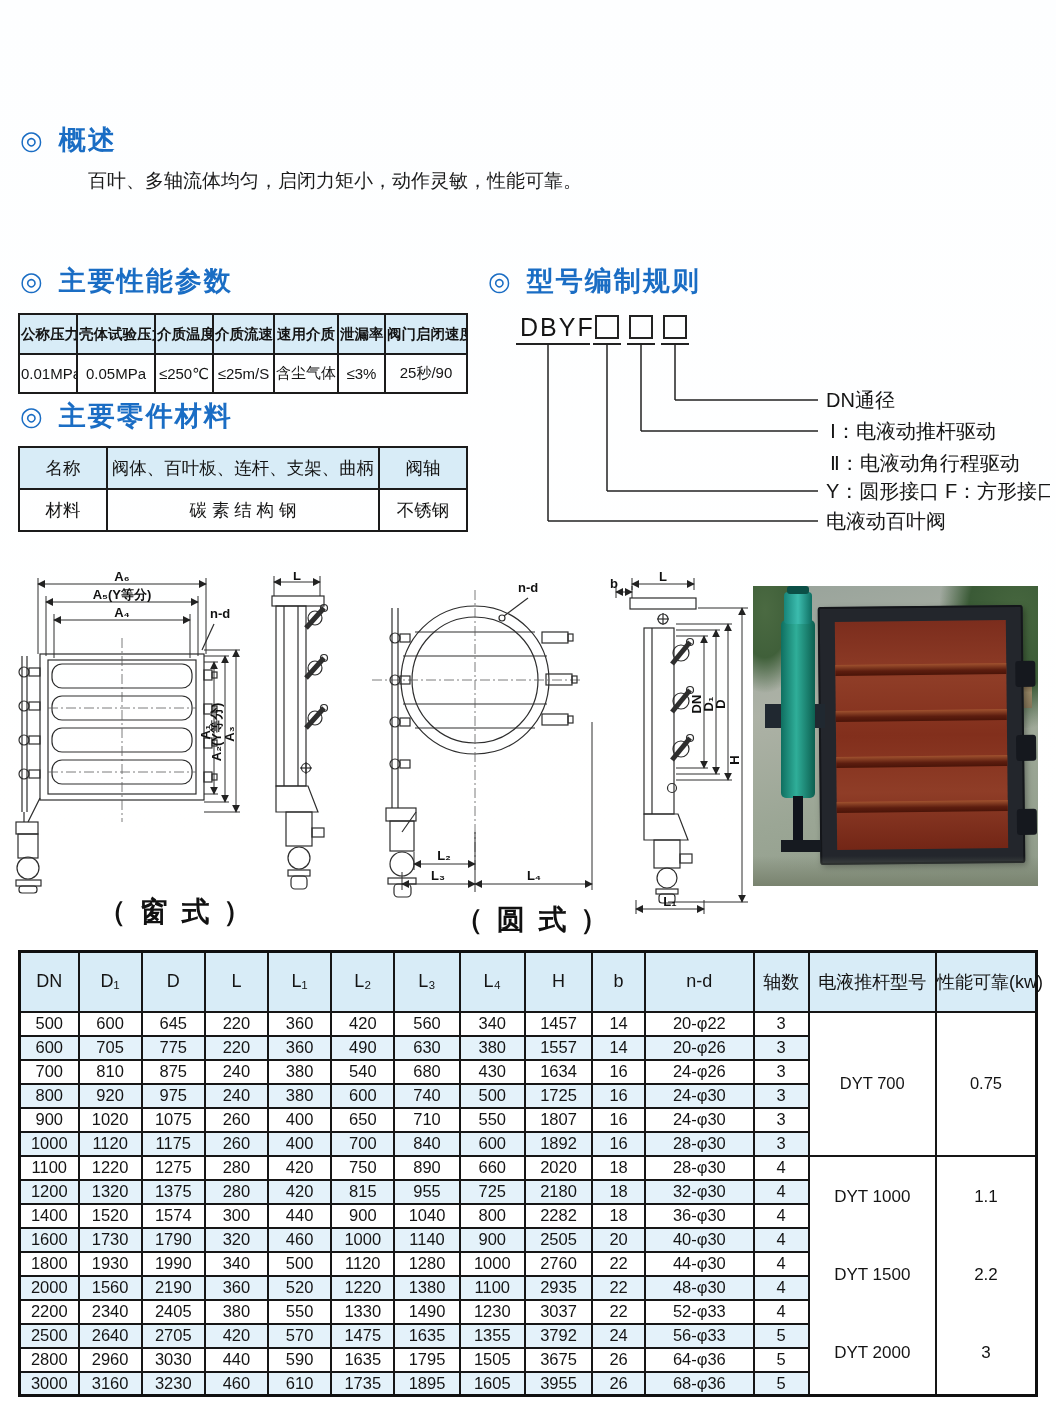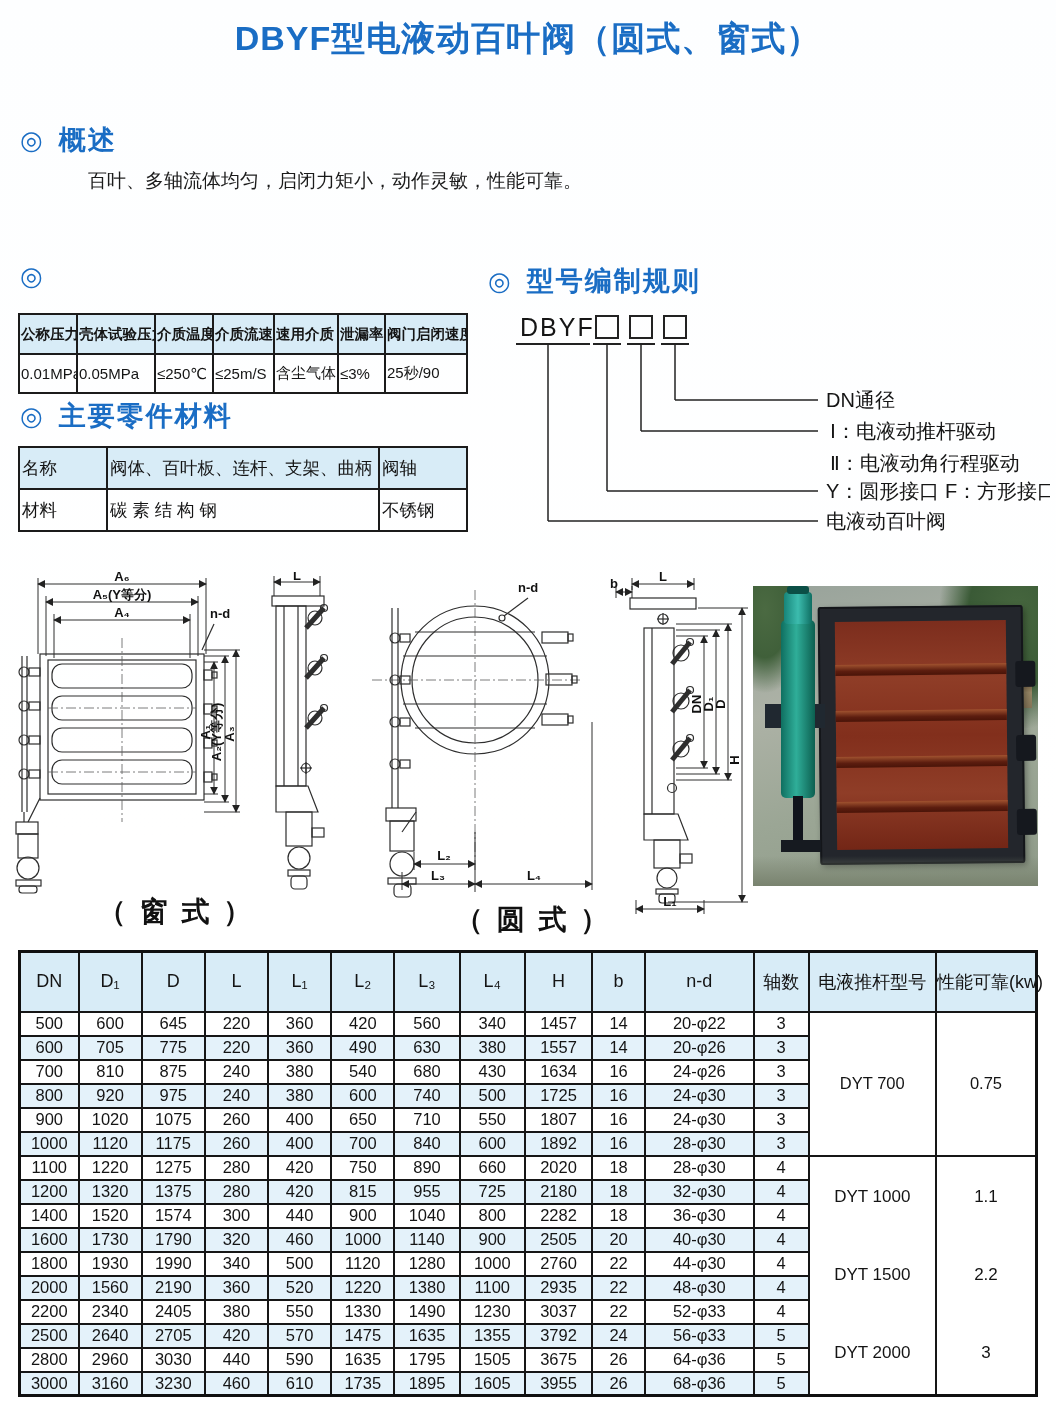--- a/index.html
+++ b/index.html
@@ -13,21 +13,21 @@
   .sec-head .ring{font-size:26px;font-weight:normal;margin-right:14px;line-height:1}
   .h-overview{left:20px;top:122px}
   .h-perf{left:20px;top:263px}
   .h-model{left:488px;top:263px}
   .h-materials{left:20px;top:398px}
 
   .overview-text{position:absolute;left:88px;top:166px;width:890px;font-size:19px;line-height:30px;color:#1b1b1b}
 
   table{border-collapse:collapse;table-layout:fixed}
   .small-table{position:absolute}
-  .small-table th,.small-table td{border:2px solid #1b1b1b;text-align:left;vertical-align:middle;overflow:hidden;white-space:nowrap}
+  .small-table th,.small-table td{border:2px solid #1b1b1b;text-align:center;vertical-align:middle;overflow:hidden;white-space:nowrap}
   .perf-table{left:18px;top:313px;width:448px}
   .perf-table th{height:40px;background:#d8ecf7;font-size:14.5px;font-weight:bold;padding:0 1px}
   .perf-table td{height:39px;font-size:15px;padding:1px 1px}
   .mat-table{left:18px;top:446px;width:448px}
   .mat-table td{height:36px;font-size:17.5px;padding:8px 2px}
   .mat-table tr:first-child td{background:#d8ecf7}
 
   .main-table{position:absolute;left:18px;top:950px;width:1020px;border:3px solid #101010}
   .main-table th,.main-table td{border:2px solid #161616;text-align:center;vertical-align:middle;white-space:nowrap}
   .main-table th{height:60px;background:#d8ecf7;font-size:18px;font-weight:normal}
@@ -80,32 +80,32 @@
 <div class="page">
 
   <svg width="0" height="0" style="position:absolute">
     <defs>
       <marker id="arr" viewBox="0 0 10 10" refX="9" refY="5" markerWidth="8" markerHeight="8" orient="auto-start-reverse">
         <path d="M0,0 L10,5 L0,10 z" fill="#222" stroke="none"></path>
       </marker>
     </defs>
   </svg>
 
-  <div class="title">DBYF型电液动百叶阀（圆式、窗式）</div>
 
   <div class="sec-head h-overview">
     <span class="ring">◎</span>
     <span>概述</span>
   </div>
   <div class="overview-text">
     <div>百叶、多轴流体均匀，启闭力矩小，动作灵敏，性能可靠。</div>
   </div>
 
   <div class="sec-head h-perf">
     <span class="ring">◎</span>
+    <span>主要性能参数</span>
   </div>
   <table class="small-table perf-table">
     <colgroup>
         <col style="width:58px">
         <col style="width:78px">
         <col style="width:58px">
         <col style="width:61px">
         <col style="width:64px">
         <col style="width:47px">
         <col style="width:82px">

